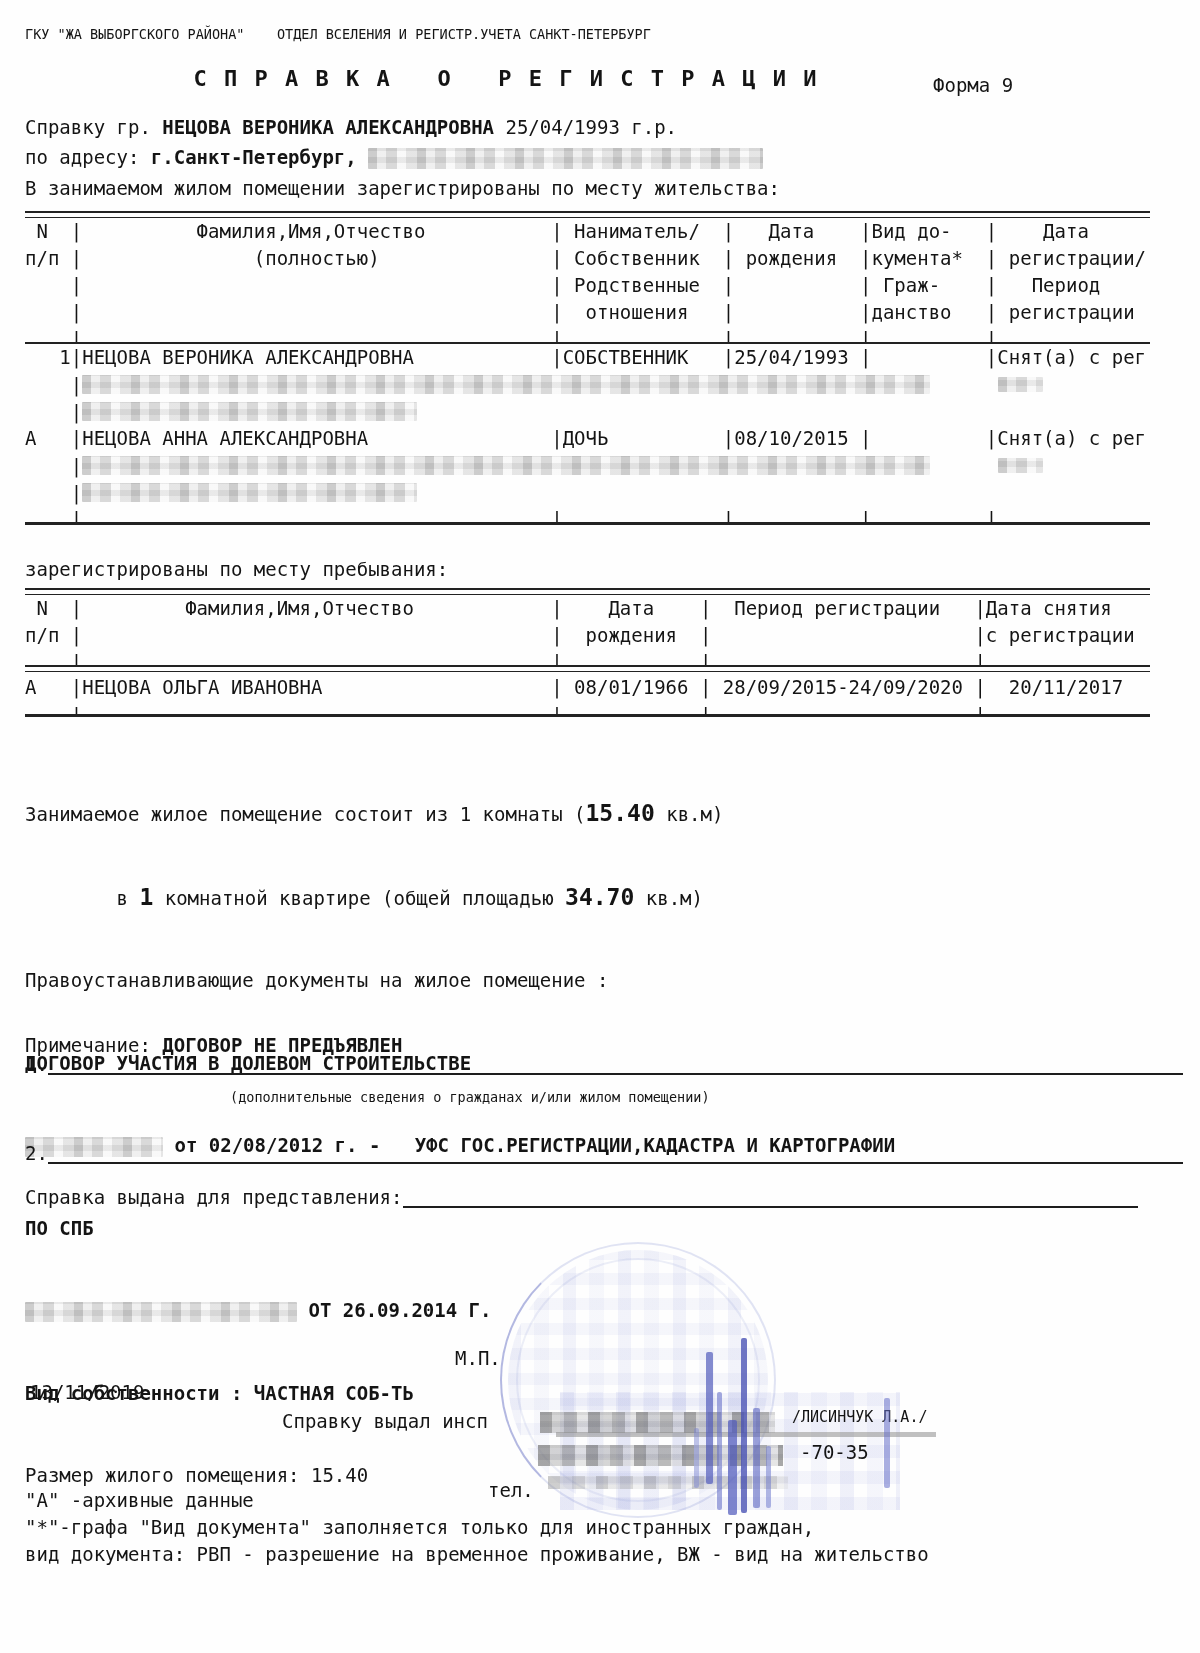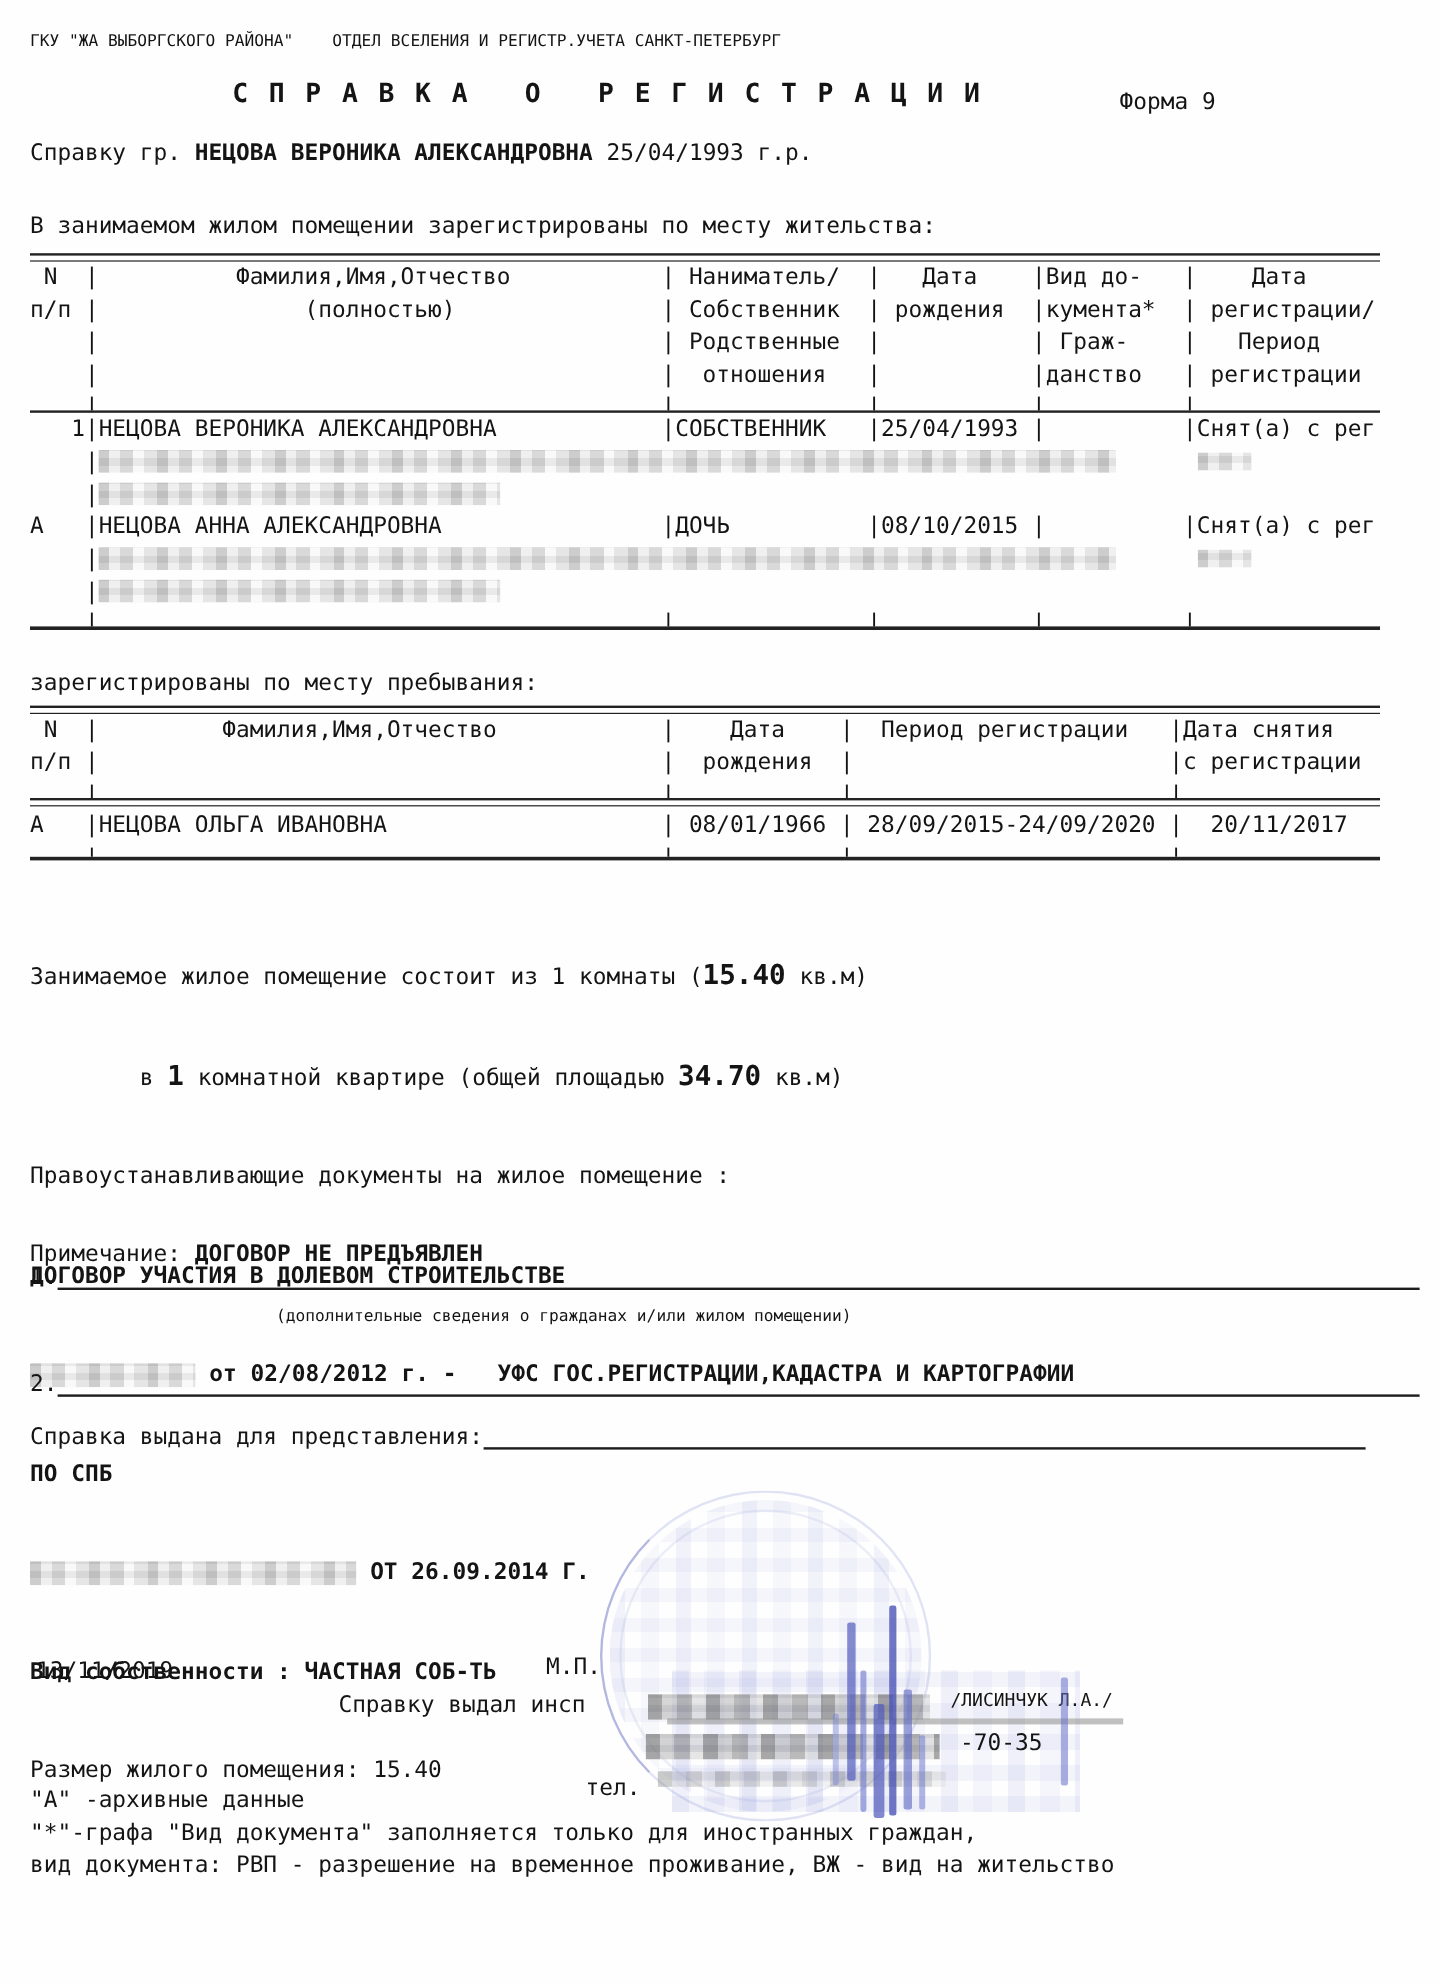--- a/index.html
+++ b/index.html
@@ -58,20 +58,21 @@
 </head>
 <body>
 
 <div class="page">
 
   <div class="abs small txt" style="left:25px; top:26px;">ГКУ "ЖА ВЫБОРГСКОГО РАЙОНА"    ОТДЕЛ ВСЕЛЕНИЯ И РЕГИСТР.УЧЕТА САНКТ-ПЕТЕРБУРГ</div>
   <div class="abs txt" style="left:933px; top:38px;margin-top:36px;">Форма 9</div>
   <div class="abs b txt" style="left:0; top:66px; width:1012px; text-align:center; font-size:22px; letter-spacing:2px;">С П Р А В К А   О   Р Е Г И С Т Р А Ц И И</div>
 
   <div class="abs txt" style="left:25px; top:116px;"><span>Справку гр. </span><span class="b">НЕЦОВА ВЕРОНИКА АЛЕКСАНДРОВНА</span><span> 25/04/1993 г.р.</span></div>
+  <div class="abs txt" style="left:25px; top:146px;"><span>по адресу: </span><span class="b">г.Санкт-Петербург, </span><span class="blur-bar" style="width:395px; height:21px;"></span></div>
   <div class="abs txt" style="left:25px; top:177px;">В занимаемом жилом помещении зарегистрированы по месту жительства:</div>
 
   <div class="ttable" style="top:211px;">
     <div class="hline dbl"></div>
     <div class="tl"> N  |          Фамилия,Имя,Отчество           | Наниматель/  |   Дата    |Вид до-   |    Дата</div>
     <div class="tl">п/п |               (полностью)               | Собственник  | рождения  |кумента*  | регистрации/</div>
     <div class="tl">    |                                         | Родственные  |           | Граж-    |   Период</div>
     <div class="tl">    |                                         |  отношения   |           |данство   | регистрации</div>
     <div class="tl short">    |                                         |              |           |          |</div>
     <div class="hline"></div>
@@ -149,21 +150,21 @@
   <div class="sig-bar" style="left:706px; top:1352px; width:7px; height:132px; background:rgba(82,92,188,.70);"></div>
   <div class="sig-bar" style="left:717px; top:1392px; width:5px; height:118px; background:rgba(100,110,200,.58);"></div>
   <div class="sig-bar" style="left:728px; top:1420px; width:9px; height:95px; background:rgba(82,92,188,.72);"></div>
   <div class="sig-bar" style="left:741px; top:1338px; width:6px; height:175px; background:rgba(70,80,180,.78);"></div>
   <div class="sig-bar" style="left:753px; top:1408px; width:7px; height:100px; background:rgba(95,105,195,.62);"></div>
   <div class="sig-bar" style="left:766px; top:1446px; width:5px; height:62px; background:rgba(110,120,205,.52);"></div>
   <div class="sig-bar" style="left:694px; top:1428px; width:5px; height:60px; background:rgba(120,130,210,.48);"></div>
   <div class="sig-bar" style="left:884px; top:1398px; width:6px; height:90px; background:rgba(100,110,200,.55);"></div>
 
   <div class="abs txt" style="left:30px; top:1381px;">13/11/2019</div>
-  <div class="abs txt" style="left:455px; top:1378px;">М.П.</div>
+  <div class="abs txt" style="left:455px; top:1347px;">М.П.</div>
   <div class="abs txt" style="left:282px; top:1410px;">Справку выдал инсп</div>
   <div class="redact-bar" style="left:540px; top:1412px; width:235px; height:21px;"></div>
   <div class="gray-streak" style="left:556px; top:1432px; width:380px; height:5px;"></div>
   <div class="abs tiny txt" style="left:792px; top:1408px;">/ЛИСИНЧУК Л.А./</div>
   <div class="abs txt" style="left:488px; top:1443px;margin-top:36px;">тел.</div>
   <div class="redact-bar" style="left:538px; top:1445px; width:245px; height:21px;"></div>
   <div class="abs txt" style="left:800px; top:1441px;">-70-35</div>
   <div class="redact-bar" style="left:548px; top:1476px; width:240px; height:13px; opacity:.55;"></div>
 
   <div class="abs txt" style="left:25px; top:1489px;">"А" -архивные данные</div>

